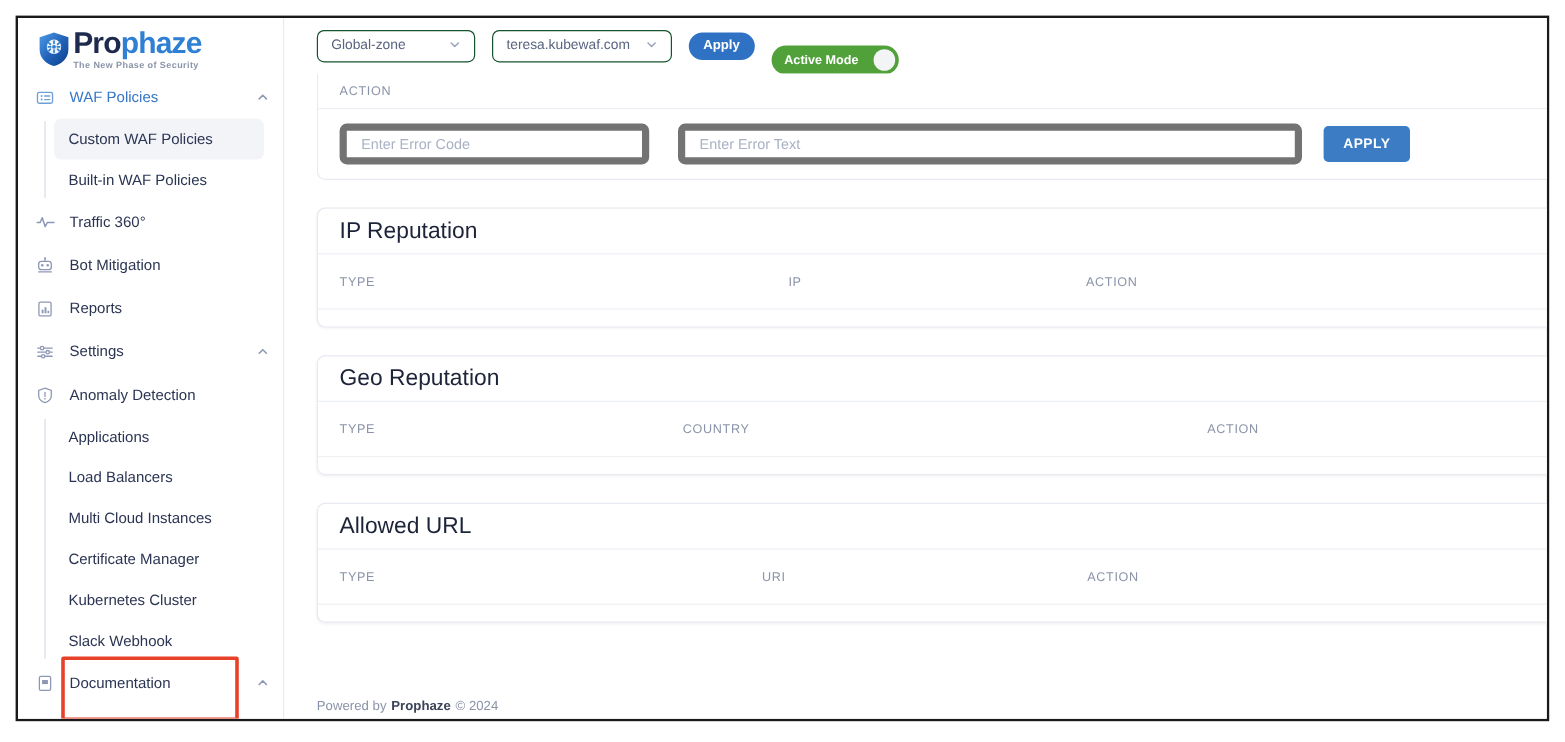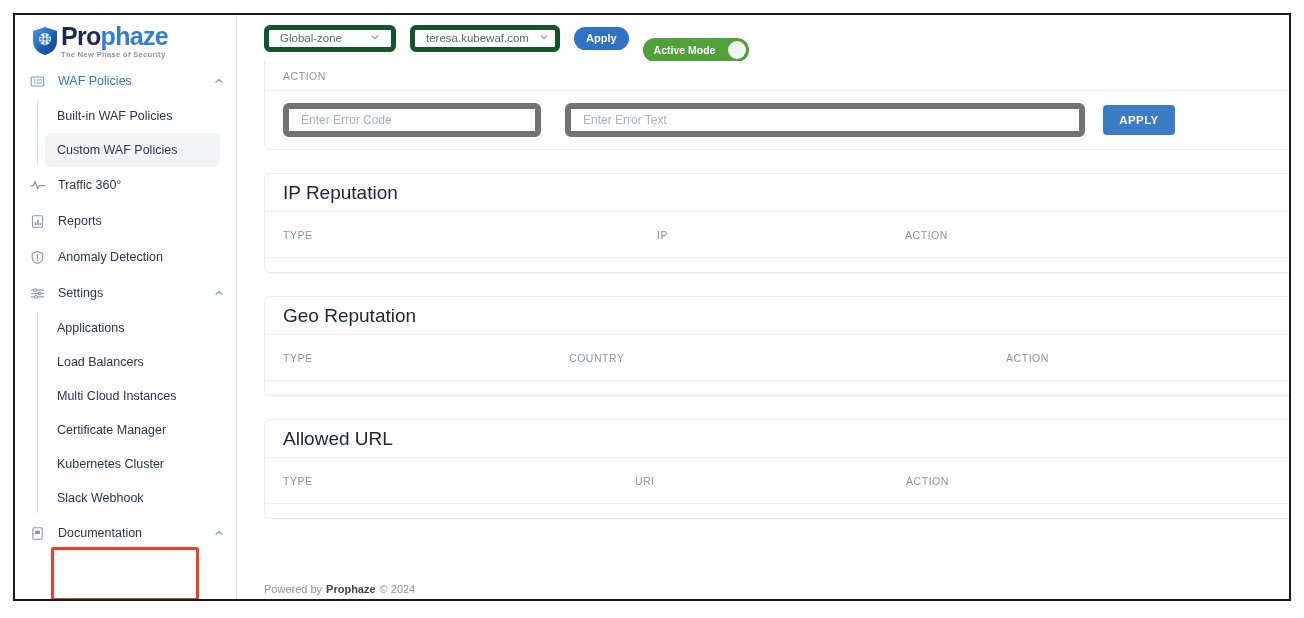--- a/index.html
+++ b/index.html
@@ -138,21 +138,21 @@
     flex: 0 0 46px;
     display: flex;
     align-items: center;
     padding-left: 27px;
     gap: 14px;
     background: #ffffff;
   }
 
   .select-pill {
     height: 27px;
-    border: 5px solid #14532d;
+    border: 1px solid #14532d;
     border-radius: 6px;
     background: #fff;
     display: flex;
     align-items: center;
     padding: 0 11px;
     gap: 10px;
     cursor: pointer;
   }
   .select-pill .sel-val {
     font-size: 11.5px;
@@ -388,78 +388,91 @@
         <span class="nav-label">WAF Policies</span>
         <span class="caret">
           <svg viewBox="0 0 10 10" width="10" height="10" fill="none" stroke="currentColor" stroke-width="1.3" stroke-linecap="round" stroke-linejoin="round">
               <polyline points="2,6.4 5,3.4 8,6.4"></polyline>
             </svg>
         </span>
       </div>
 
       <div class="sub-group">
         <div class="sub-rail"></div>
+        <div class="sub-item selected">
+          <span>Custom WAF Policies</span>
+        </div>
         <div class="sub-item">
           <span>Built-in WAF Policies</span>
-        </div>
-        <div class="sub-item selected">
-          <span>Custom WAF Policies</span>
         </div>
       </div>
 
       <div class="nav-item">
         <span class="nav-ico">
           <svg viewBox="0 0 16 16" width="16" height="16" fill="none" stroke="currentColor" stroke-width="1.25" stroke-linecap="round" stroke-linejoin="round">
             <polyline points="1,8.5 3.4,8.5 5.2,4.4 7.6,11.8 9.4,8.5 15,8.5"></polyline>
           </svg>
         </span>
         <span class="nav-label">Traffic 360°</span>
       </div>
 
+      <div class="nav-item">
+        <span class="nav-ico">
+          <svg viewBox="0 0 16 16" width="15" height="15" fill="none" stroke="currentColor" stroke-width="1.15">
+            <line x1="8" y1="1.4" x2="8" y2="3.6" stroke-linecap="round"></line>
+            <circle cx="8" cy="1.2" r="0.9" fill="currentColor" stroke="none"></circle>
+            <rect x="2.4" y="4" width="11.2" height="7.4" rx="2.4"></rect>
+            <circle cx="5.6" cy="7.6" r="1.1" fill="currentColor" stroke="none"></circle>
+            <circle cx="10.4" cy="7.6" r="1.1" fill="currentColor" stroke="none"></circle>
+            <line x1="2.4" y1="13.4" x2="13.6" y2="13.4" stroke-linecap="round"></line>
+          </svg>
+        </span>
+        <span class="nav-label">Bot Mitigation</span>
+      </div>
 
       <div class="nav-item">
         <span class="nav-ico">
           <svg viewBox="0 0 16 16" width="15" height="15" fill="none" stroke="currentColor" stroke-width="1.15">
             <rect x="2.6" y="1.8" width="10.8" height="12.4" rx="1.4"></rect>
             <rect x="5" y="8.6" width="1.7" height="3.2" fill="currentColor" stroke="none"></rect>
             <rect x="7.6" y="6.4" width="1.7" height="5.4" fill="currentColor" stroke="none"></rect>
             <rect x="10.2" y="9.6" width="1.5" height="2.2" fill="currentColor" stroke="none"></rect>
           </svg>
         </span>
         <span class="nav-label">Reports</span>
-      </div>
-
-      <div class="nav-item">
-        <span class="nav-ico">
-          <svg viewBox="0 0 16 16" width="15" height="15" fill="none" stroke="currentColor" stroke-width="1.15">
-            <path d="M8 1.6 L13.6 3.6 V8 C13.6 11.4 10.8 13.6 8 14.4 C5.2 13.6 2.4 11.4 2.4 8 V3.6 Z"></path>
-            <line x1="8" y1="5.4" x2="8" y2="9" stroke-linecap="round"></line>
-            <circle cx="8" cy="11" r="0.75" fill="currentColor" stroke="none"></circle>
-          </svg>
-        </span>
-        <span class="nav-label">Anomaly Detection</span>
       </div>
 
       <div class="nav-item">
         <span class="nav-ico">
           <svg viewBox="0 0 16 16" width="15" height="15" fill="none" stroke="currentColor" stroke-width="1.15" stroke-linecap="round">
             <line x1="1.6" y1="4.4" x2="14.4" y2="4.4"></line>
             <line x1="1.6" y1="8" x2="14.4" y2="8"></line>
             <line x1="1.6" y1="11.6" x2="14.4" y2="11.6"></line>
             <circle cx="5.4" cy="4.4" r="1.5" fill="#ffffff"></circle>
             <circle cx="10.4" cy="8" r="1.5" fill="#ffffff"></circle>
             <circle cx="6.4" cy="11.6" r="1.5" fill="#ffffff"></circle>
           </svg>
         </span>
         <span class="nav-label">Settings</span>
         <span class="caret">
           <svg viewBox="0 0 10 10" width="10" height="10" fill="none" stroke="currentColor" stroke-width="1.3" stroke-linecap="round" stroke-linejoin="round">
               <polyline points="2,6.4 5,3.4 8,6.4"></polyline>
             </svg>
         </span>
+      </div>
+
+      <div class="nav-item">
+        <span class="nav-ico">
+          <svg viewBox="0 0 16 16" width="15" height="15" fill="none" stroke="currentColor" stroke-width="1.15">
+            <path d="M8 1.6 L13.6 3.6 V8 C13.6 11.4 10.8 13.6 8 14.4 C5.2 13.6 2.4 11.4 2.4 8 V3.6 Z"></path>
+            <line x1="8" y1="5.4" x2="8" y2="9" stroke-linecap="round"></line>
+            <circle cx="8" cy="11" r="0.75" fill="currentColor" stroke="none"></circle>
+          </svg>
+        </span>
+        <span class="nav-label">Anomaly Detection</span>
       </div>
 
       <div class="sub-group">
         <div class="sub-rail"></div>
         <div class="sub-item">
           <span>Applications</span>
         </div>
         <div class="sub-item">
           <span>Load Balancers</span>
         </div>

